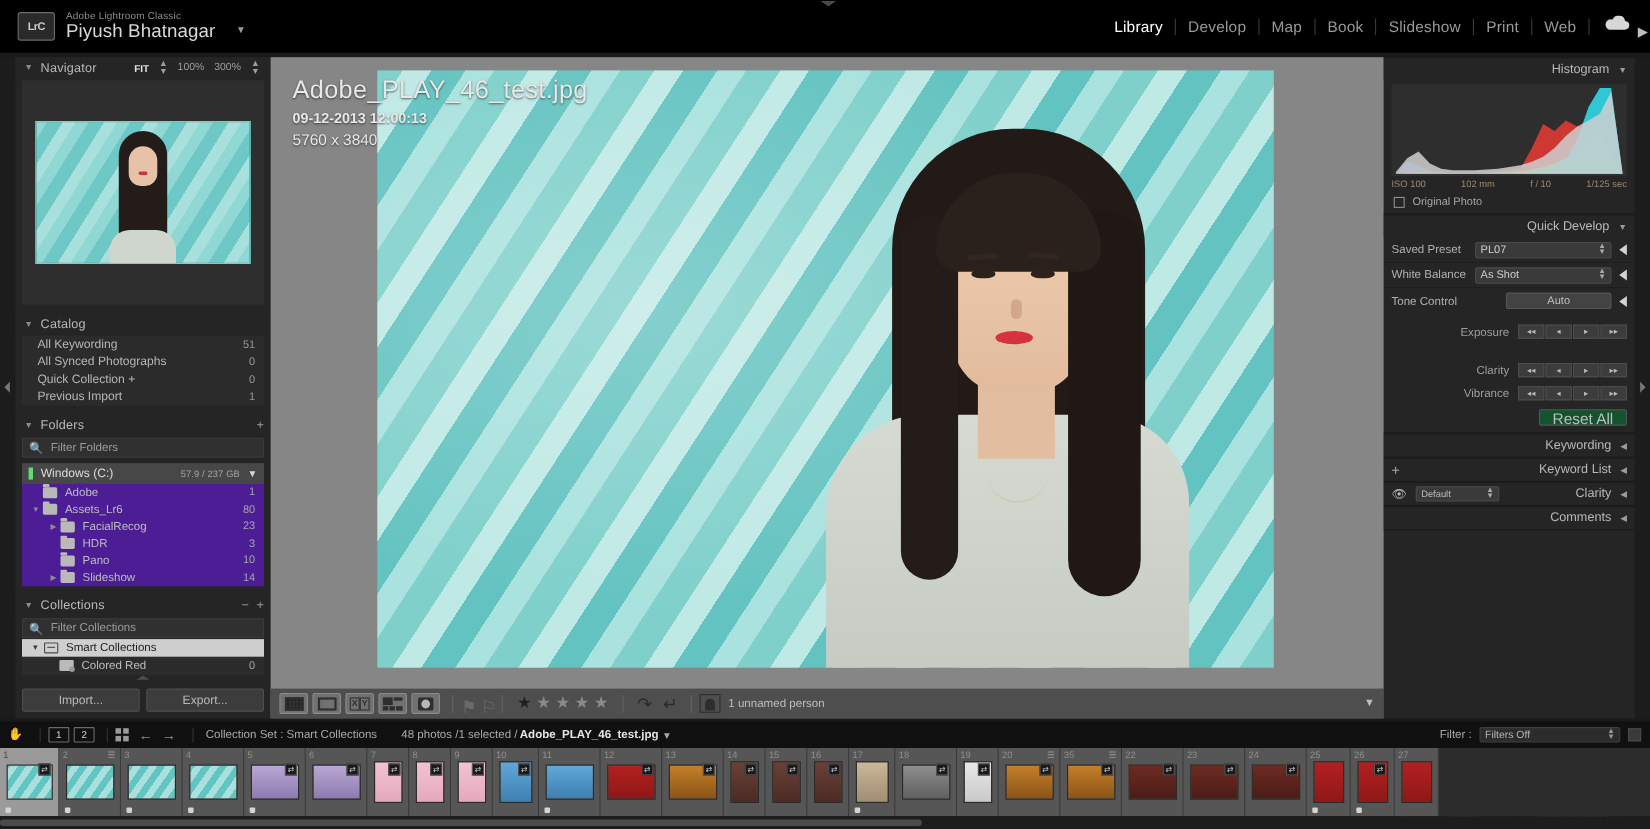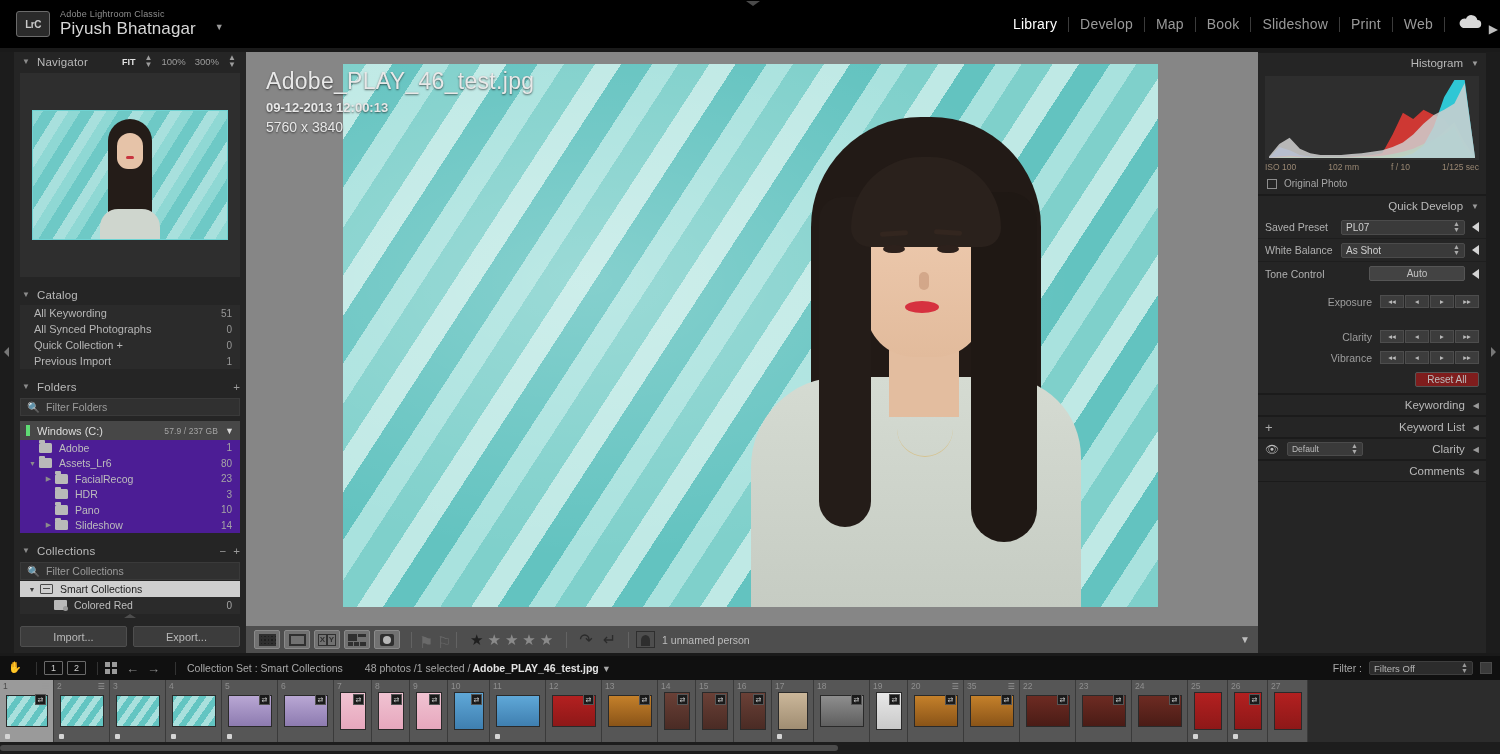--- a/index.html
+++ b/index.html
@@ -323,22 +323,22 @@
   }
   .adj-row{ display:flex; align-items:center; height:21px; padding:0 7px; }
   .adj-label{ margin-left:auto; font-size:10.5px; color:#9e9e9e; margin-right:8px; }
   .adj-btns{ display:flex; gap:1px; }
   .adj-b{
     width:24px;height:13px;background:#3c3c3c;border:1px solid #4d4d4d;
     font-size:7.5px;color:#b9b9b9;display:flex;align-items:center;justify-content:center;
   }
   .reset-row{ display:flex; padding:4px 7px 6px 7px; }
   .reset-btn{
-    margin-left:auto; width:64px;height:15px;background:#7f1d1d;border:1px solid #555;border-radius:2px;
-    font-size:10px;color:#bdbdbd;display:flex;align-items:center;justify-content:center;
+    margin-left:auto; width:80px;height:15px;background:#14532d;border:1px solid #555;border-radius:2px;
+    font-size:14px;color:#bdbdbd;display:flex;align-items:center;justify-content:center;
   }
   .plus-ic{ font-size:13px; color:#aaa; line-height:1; }
   .eye-ic{ font-size:11px; color:#bbb; }
   .meta-select{
     width:76px;height:14px;background:#3a3a3a;border:1px solid #4b4b4b;border-radius:2px;
     display:flex;align-items:center;padding:0 4px;font-size:8.5px;color:#bcbcbc;
   }
   .meta-select .sp{ margin-left:auto;font-size:7px;line-height:.8;color:#aaa;}
 
   
@@ -377,21 +377,21 @@
       linear-gradient(#9a9a9a,#9a9a9a) 7px 0/5px 5px no-repeat,
       linear-gradient(#9a9a9a,#9a9a9a) 0 7px/5px 5px no-repeat,
       linear-gradient(#9a9a9a,#9a9a9a) 7px 7px/5px 5px no-repeat;
     margin-right:9px;
   }
   .nav-arrow{ color:#8c8c8c; font-size:13px; margin-right:8px; }
   .fs-path{ margin-left:4px; color:#a8a8a8; }
   .fs-path b{ color:#e4e4e4; font-weight:bold; }
   .fs-right{ margin-left:auto; display:flex; align-items:center; gap:7px; }
   .filter-select{
-    width:104px;height:14px;background:#2c2c2c;border:1px solid #3e3e3e;border-radius:2px;
+    width:128px;height:14px;background:#2c2c2c;border:1px solid #3e3e3e;border-radius:2px;
     display:flex;align-items:center;padding:0 4px;font-size:9.5px;color:#b4b4b4;
   }
   .filter-select .sp{margin-left:auto;font-size:7px;line-height:.8;color:#9a9a9a;}
   .filter-sq{ width:12px;height:12px;background:#3a3a3a;border:1px solid #4a4a4a; }
 
   
   .filmstrip{
     position:absolute; left:0; top:680px; width:1500px; height:62px; background:#2c2c2c;
     display:flex; align-items:flex-start; overflow:hidden;
   }

